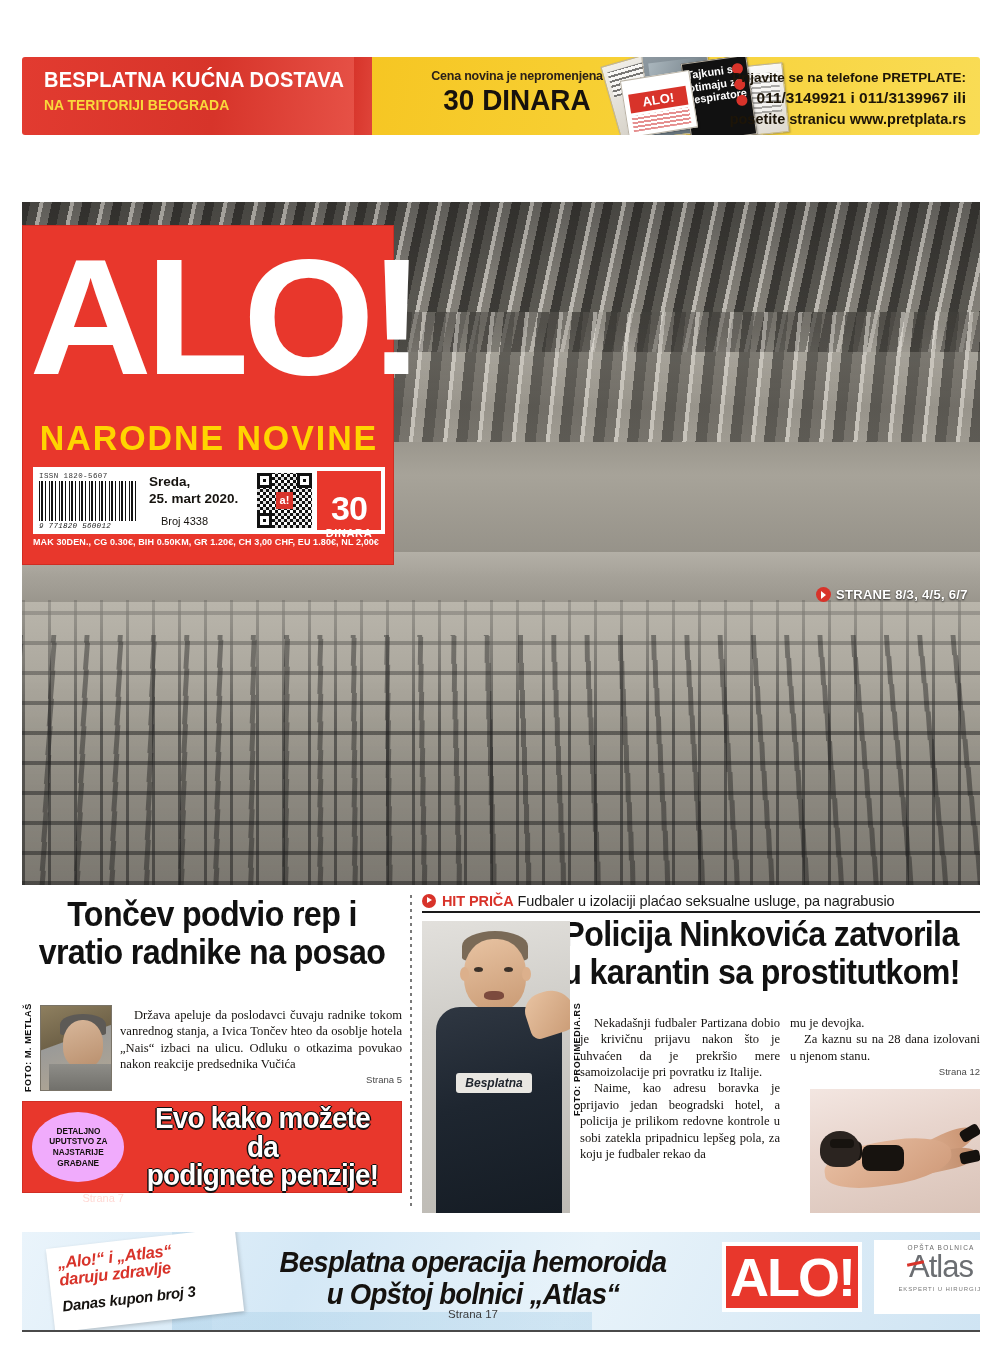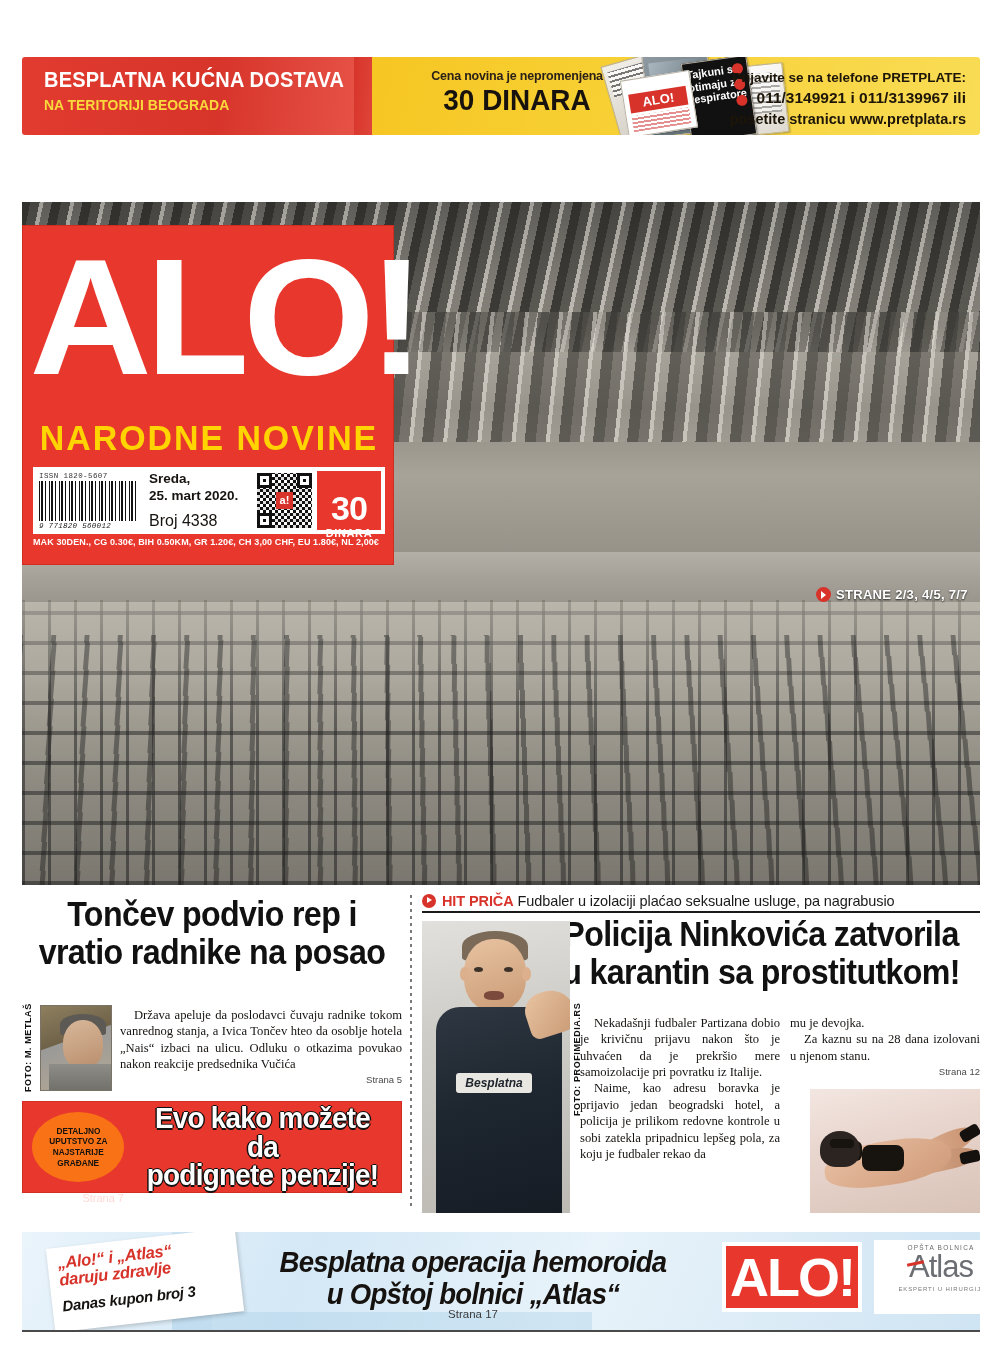--- a/index.html
+++ b/index.html
@@ -91,21 +91,21 @@
   .info-strip{ position:absolute; left:10px; top:241px; width:352px; height:67px;
     background:#fff; display:flex; align-items:center; }
   .barcode-wrap{ width:107px; padding-left:6px; }
   .issn{ font-size:7.5px; color:#333; letter-spacing:.4px; margin-bottom:1px; font-family:"Liberation Mono",monospace;}
   .barcode{ height:40px; width:100px;
     background:repeating-linear-gradient(90deg,#111 0 1px,#fff 1px 2px,#111 2px 4px,#fff 4px 6px,#111 6px 7px,#fff 7px 10px);}
   .barnum{ font-size:7.5px; color:#222; font-family:"Liberation Mono",monospace; letter-spacing:.3px; margin-top:1px;font-style:italic;}
   .dateblock{ flex:1; padding-left:9px; color:#16130f; }
   .dateblock .d1{ font-size:13.5px; font-weight:bold; line-height:1.25;}
   .dateblock .d2{ font-size:13.5px; font-weight:bold; line-height:1.25;}
-  .dateblock .d3{ font-size:16px; margin-top:7px; }
+  .dateblock .d3{ font-size:11px; margin-top:7px;margin-left:12px; }
   .qr{ width:55px; height:55px; margin-right:5px; position:relative;
     background:
       repeating-linear-gradient(90deg,#111 0 3px,#fff 3px 6px),
       repeating-linear-gradient(0deg,#111 0 3px,#fff 3px 6px);
     background-blend-mode: difference; background-color:#fff;}
   .qr .fm{ position:absolute; width:15px;height:15px;border:3px solid #111;background:#fff;}
   .qr .fm i{ position:absolute; left:3px; top:3px; width:3px; height:3px; background:#111;}
   .qr .ctr{ position:absolute; left:19px; top:19px; width:17px; height:17px; background:#d8332a;
     color:#fff; font-weight:bold; font-size:11px; text-align:center; line-height:17px;}
   .price-box{ width:64px; height:59px; background:#e8372c; color:#fff; text-align:center;
@@ -204,21 +204,21 @@
   .photo-left .hair{ position:absolute; left:19px; top:8px; width:46px; height:21px; border-radius:50% 50% 10% 10%;
     background:#5d5a56;}
   .photo-left .suit{ position:absolute; left:8px; top:58px; width:66px; height:30px;
     background:linear-gradient(180deg,#8e8d88,#6d6c67);}
   .credit-v{ position:absolute; left:1px; top:108px; width:16px; height:94px;
     writing-mode:vertical-rl; transform:rotate(180deg); font-size:9px; font-weight:bold;
     color:#111; letter-spacing:.6px; text-align:center;}
 
   .pension-box{ position:absolute; left:0; top:208px; width:380px; height:92px;
     background:#e8372c; display:flex; align-items:center; border:1px solid #d12e24;}
-  .pb-oval{ width:92px; height:70px; border-radius:50%; background:#f97316; margin-left:9px; flex:none;
+  .pb-oval{ width:92px; height:70px; border-radius:50%; background:#f0abfc; margin-left:9px; flex:none;
     display:flex; flex-direction:column; align-items:center; justify-content:center; position:relative;}
   .pb-oval span{ font-size:9.2px; font-weight:bold; color:#15120f; line-height:1.16; text-align:center;
     transform:scaleX(.9);}
   .pb-strana{ position:absolute; left:9px; top:90px; width:92px; text-align:right;
     font-size:11px; color:#ffd9d5; }
   .pb-head{ flex:1; padding-left:6px; padding-right:6px; color:#fff; font-weight:bold;
     font-size:30px; line-height:.96; letter-spacing:-.8px; text-align:center;
     transform:scaleX(.93);
     text-shadow:-1.5px 0 0 #111,1.5px 0 0 #111,0 -1.5px 0 #111,0 1.5px 0 #111;}
 
@@ -345,21 +345,21 @@
     <div class="backwall"></div>
     <div class="floor"></div>
     <div class="beds"></div>
     <div class="beds2"></div>
     <div class="hero-shade"></div>
 
   </div>
 
   <div class="strane-badge">
     <div class="dot"></div>
-    <span>STRANE 2/3, 4/5, 7/7</span>
+    <span>STRANE 8/3, 4/5, 6/7</span>
   </div>
 
   <div class="masthead">
     <div class="alo-logo">ALO!</div>
     <div class="narodne">NARODNE NOVINE</div>
     <div class="info-strip">
       <div class="barcode-wrap">
         <div class="issn">ISSN 1820-5607</div>
         <div class="barcode"></div>
         <div class="barnum">9 771820 560012</div>

